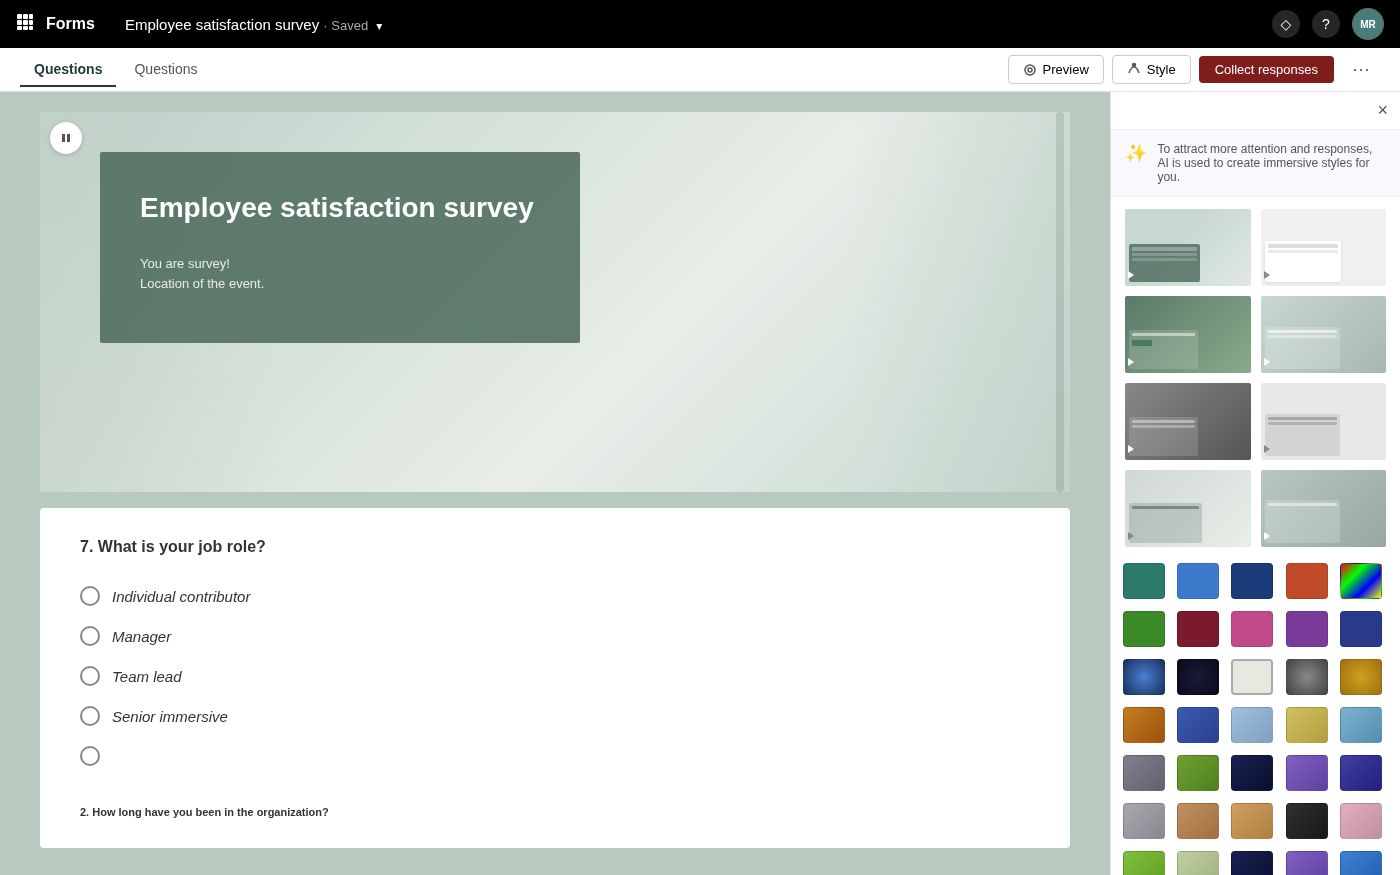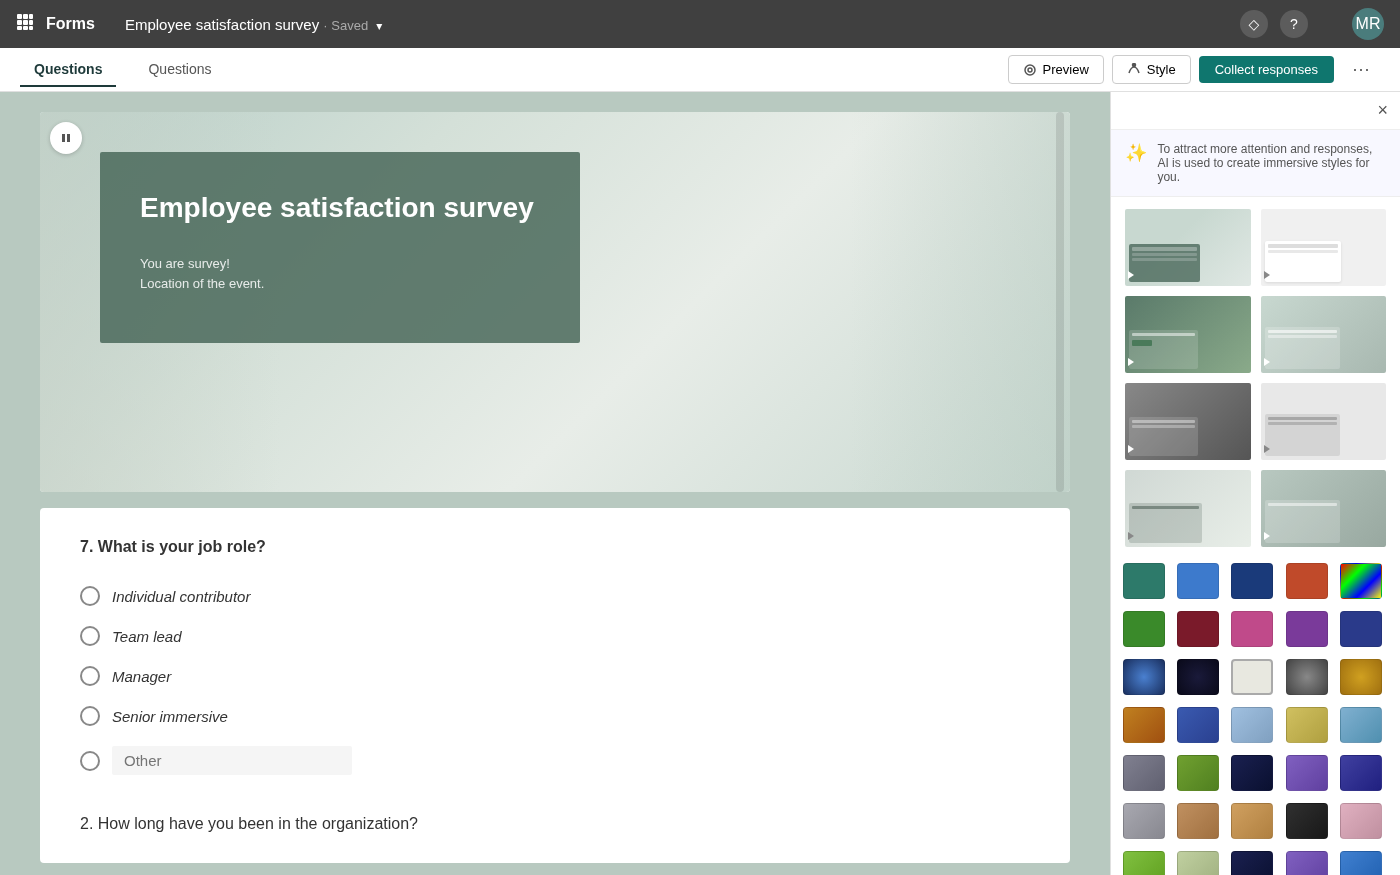--- a/index.html
+++ b/index.html
@@ -1,50 +1,50 @@
 <!DOCTYPE html>
 <html><head>
   <meta charset="utf-8">
   <style>
     * { box-sizing: border-box; margin: 0; padding: 0; font-family: 'Segoe UI', sans-serif; }
     body { width: 1400px; height: 875px; overflow: hidden; background: #f3f3f3; display: flex; flex-direction: column; }
 
     
     .topbar {
       height: 48px;
-      background: #404040;
+      background: #000000;
       display: flex;
       align-items: center;
       padding: 0 16px;
       color: white;
       flex-shrink: 0;
     }
     .topbar-grid-icon { margin-right: 12px; cursor: pointer; }
     .topbar-title { font-size: 15px; font-weight: 400; flex: 1; }
     .topbar-right { display: flex; align-items: center; gap: 12px; }
     .topbar-icon { width: 28px; height: 28px; border-radius: 50%; background: rgba(255,255,255,0.15); display: flex; align-items: center; justify-content: center; font-size: 14px; cursor: pointer; }
-    .topbar-avatar { width: 32px; height: 32px; border-radius: 50%; background: #4a7c7c; display: flex; align-items: center; justify-content: center; font-size: 16px; font-weight: 400; color: white; cursor: pointer; margin-left: 32px; }
+    .topbar-avatar { width: 32px; height: 32px; border-radius: 50%; background: #4a7c7c; display: flex; align-items: center; justify-content: center; font-size: 10px; font-weight: 700; color: white; cursor: pointer; }
 
     
     .subbar {
       height: 44px;
       background: white;
       display: flex;
       align-items: center;
       padding: 0 20px;
       border-bottom: 1px solid #e0e0e0;
       flex-shrink: 0;
     }
-    .subbar-tabs { display: flex; gap: 18px; flex: 1; text-align: center; }
+    .subbar-tabs { display: flex; gap: 4px; flex: 1; text-align: center; }
     .subbar-tab { padding: 8px 14px; font-size: 14px; cursor: pointer; border-bottom: 2px solid transparent; color: #555; }
     .subbar-tab.active { border-bottom: 2px solid #1e3a3a; color: #1e3a3a; font-weight: 600; }
     .subbar-right { display: flex; align-items: center; gap: 8px; }
     .btn-preview { display: flex; align-items: center; gap: 6px; padding: 6px 14px; border: 1px solid #ccc; border-radius: 4px; background: white; font-size: 13px; cursor: pointer; }
     .btn-style { display: flex; align-items: center; gap: 6px; padding: 6px 14px; border: 1px solid #ccc; border-radius: 4px; background: white; font-size: 13px; cursor: pointer; }
-    .btn-collect { padding: 6px 16px; background: #0f766e; color: white; border: none; border-radius: 4px; font-size: 13px; cursor: pointer; }
+    .btn-collect { padding: 6px 16px; background: #7f1d1d; color: white; border: none; border-radius: 4px; font-size: 13px; cursor: pointer; }
     .btn-more { padding: 6px 10px; border: none; background: none; font-size: 18px; cursor: pointer; color: #555; }
 
     
     .main { display: flex; flex: 1; overflow: hidden; }
 
     
     .form-area {
       flex: 1;
       background: #b8c9c0;
       overflow-y: auto;
@@ -109,21 +109,21 @@
     .radio-label { font-size: 15px; color: #333; font-style: italic; }
     .other-input {
       background: #f5f5f5;
       border: none;
       border-radius: 2px;
       padding: 6px 12px;
       width: 240px;
       font-size: 15px;
       color: #888;
     }
-    .question2-title { font-size: 16px; font-weight: 400; color: #333; margin-top: 20px; }
+    .question2-title { font-size: 11px; font-weight: 700; color: #333; margin-top: 20px; }
 
     
     .style-panel {
       width: 290px;
       background: white;
       border-left: 1px solid #e0e0e0;
       display: flex;
       flex-direction: column;
       overflow-y: auto;
       flex-shrink: 0;
@@ -261,33 +261,32 @@
 
     <div class="form-card questions-card">
       <div class="question-title">7. What is your job role?</div>
 
       <div class="radio-option">
         <div class="radio-circle"></div>
         <span class="radio-label">Individual contributor</span>
       </div>
       <div class="radio-option">
         <div class="radio-circle"></div>
-        <span class="radio-label">Team lead</span>
+        <span class="radio-label">Manager</span>
       </div>
       <div class="radio-option">
         <div class="radio-circle"></div>
-        <span class="radio-label">Manager</span>
+        <span class="radio-label">Team lead</span>
       </div>
       <div class="radio-option">
         <div class="radio-circle"></div>
         <span class="radio-label">Senior immersive</span>
       </div>
       <div class="radio-option">
         <div class="radio-circle"></div>
-        <input class="other-input" type="text" value="" placeholder="Other" style="">
       </div>
 
       <div class="question2-title" style="margin-top:30px;">2. How long have you been in the organization?</div>
     </div>
 
   </div>
 
   <div class="style-panel">
     <div class="panel-header">
       <button class="panel-close">×</button>

